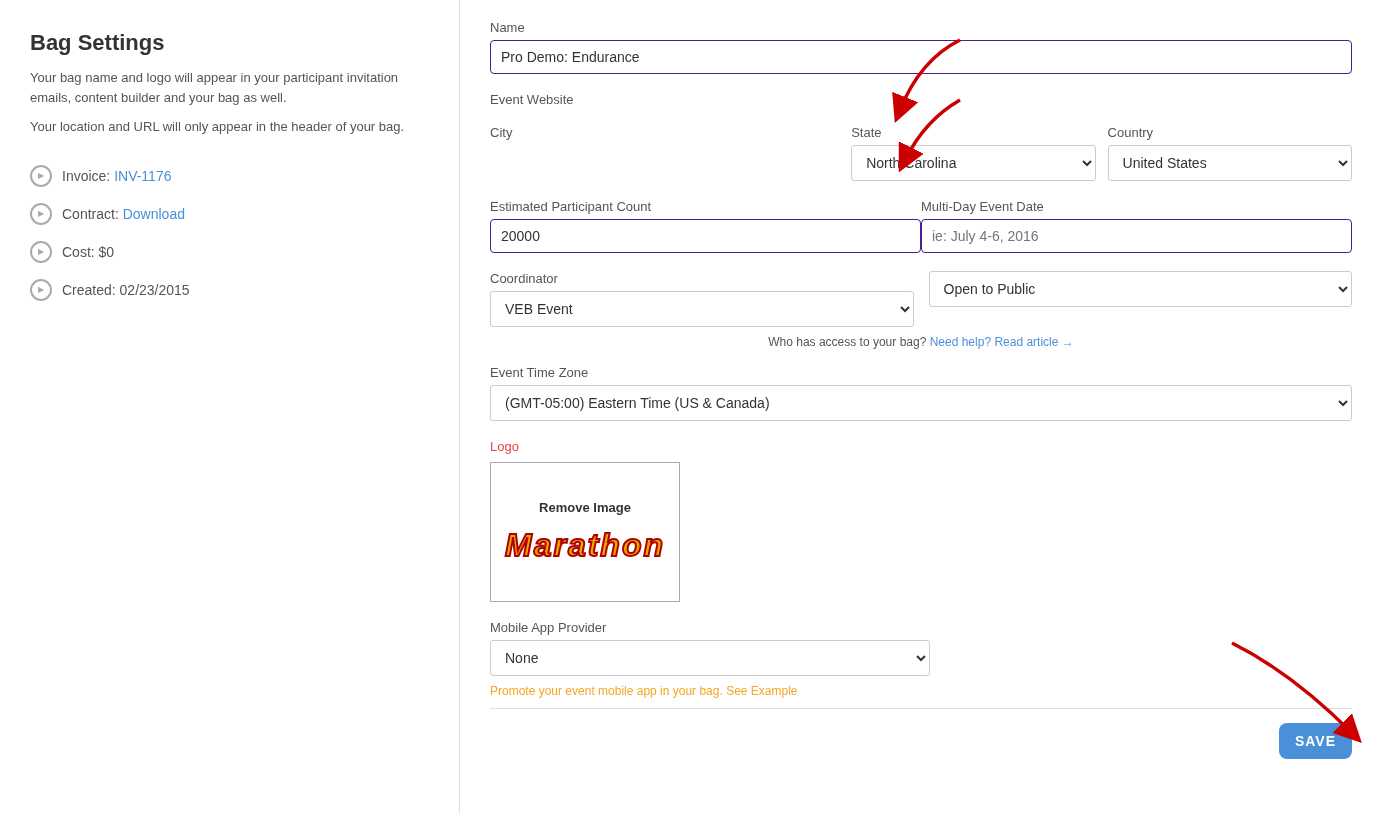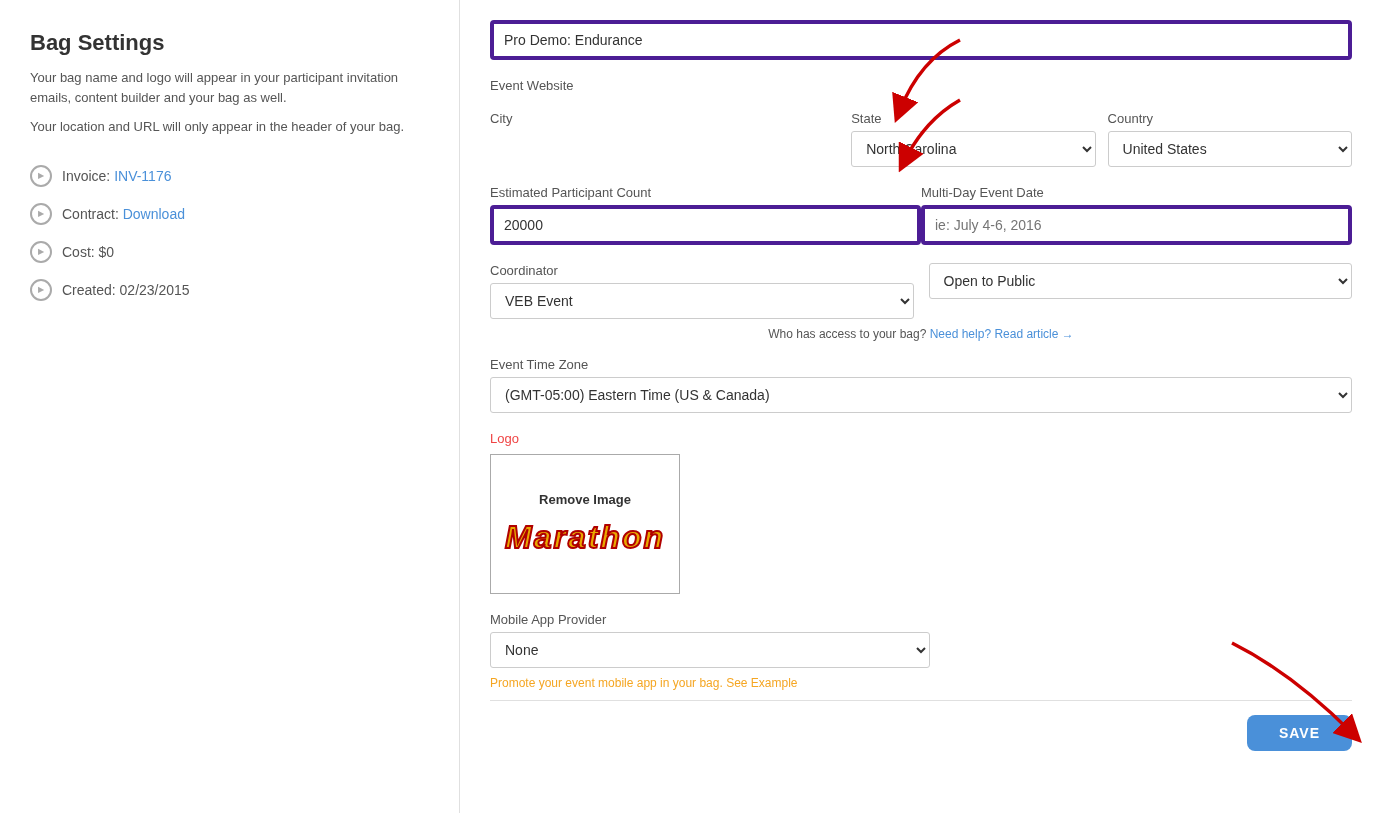--- a/index.html
+++ b/index.html
@@ -78,21 +78,21 @@
     
     .form-label {
       font-size: 13px;
       color: #555;
       margin-bottom: 5px;
       display: block;
     }
     .form-input {
       width: 100%;
       padding: 8px 10px;
-      border: 4px solid #4c1d95;
+      border: 1px solid #4c1d95;
       border-radius: 4px;
       font-size: 14px;
       color: #333;
       background: #fff;
       outline: none;
     }
     .form-select {
       width: 100%;
       padding: 8px 10px;
       border: 1px solid #ccc;
@@ -188,21 +188,21 @@
       border-top: 1px solid #e0e0e0;
       padding-top: 14px;
       display: flex;
       justify-content: flex-end;
       margin-top: 10px;
     }
     .save-btn {
       background: #4a90d9;
       color: #fff;
       border: none;
-      padding: 10px 32px;
+      padding: 10px 16px;
       font-size: 14px;
       font-weight: bold;
       border-radius: 8px;
       cursor: pointer;
       letter-spacing: 1px;
     }
 
     
     .name-field-wrapper {
       position: relative;
@@ -233,20 +233,21 @@
     </div>
     <div class="sidebar-item">
       <span class="circle-icon"></span>
       <span>Created: 02/23/2015</span>
     </div>
   </div>
 
   <div class="main-content">
 
     <div class="name-field-wrapper">
+      <label class="form-label">Name</label>
       <input type="text" class="form-input" value="Pro Demo: Endurance" style="">
     </div>
 
     <div class="form-group-full">
       <label class="form-label">Event Website</label>
     </div>
 
     <div class="row-city-state-country">
       <div class="city-group">
         <label class="form-label">City</label>

